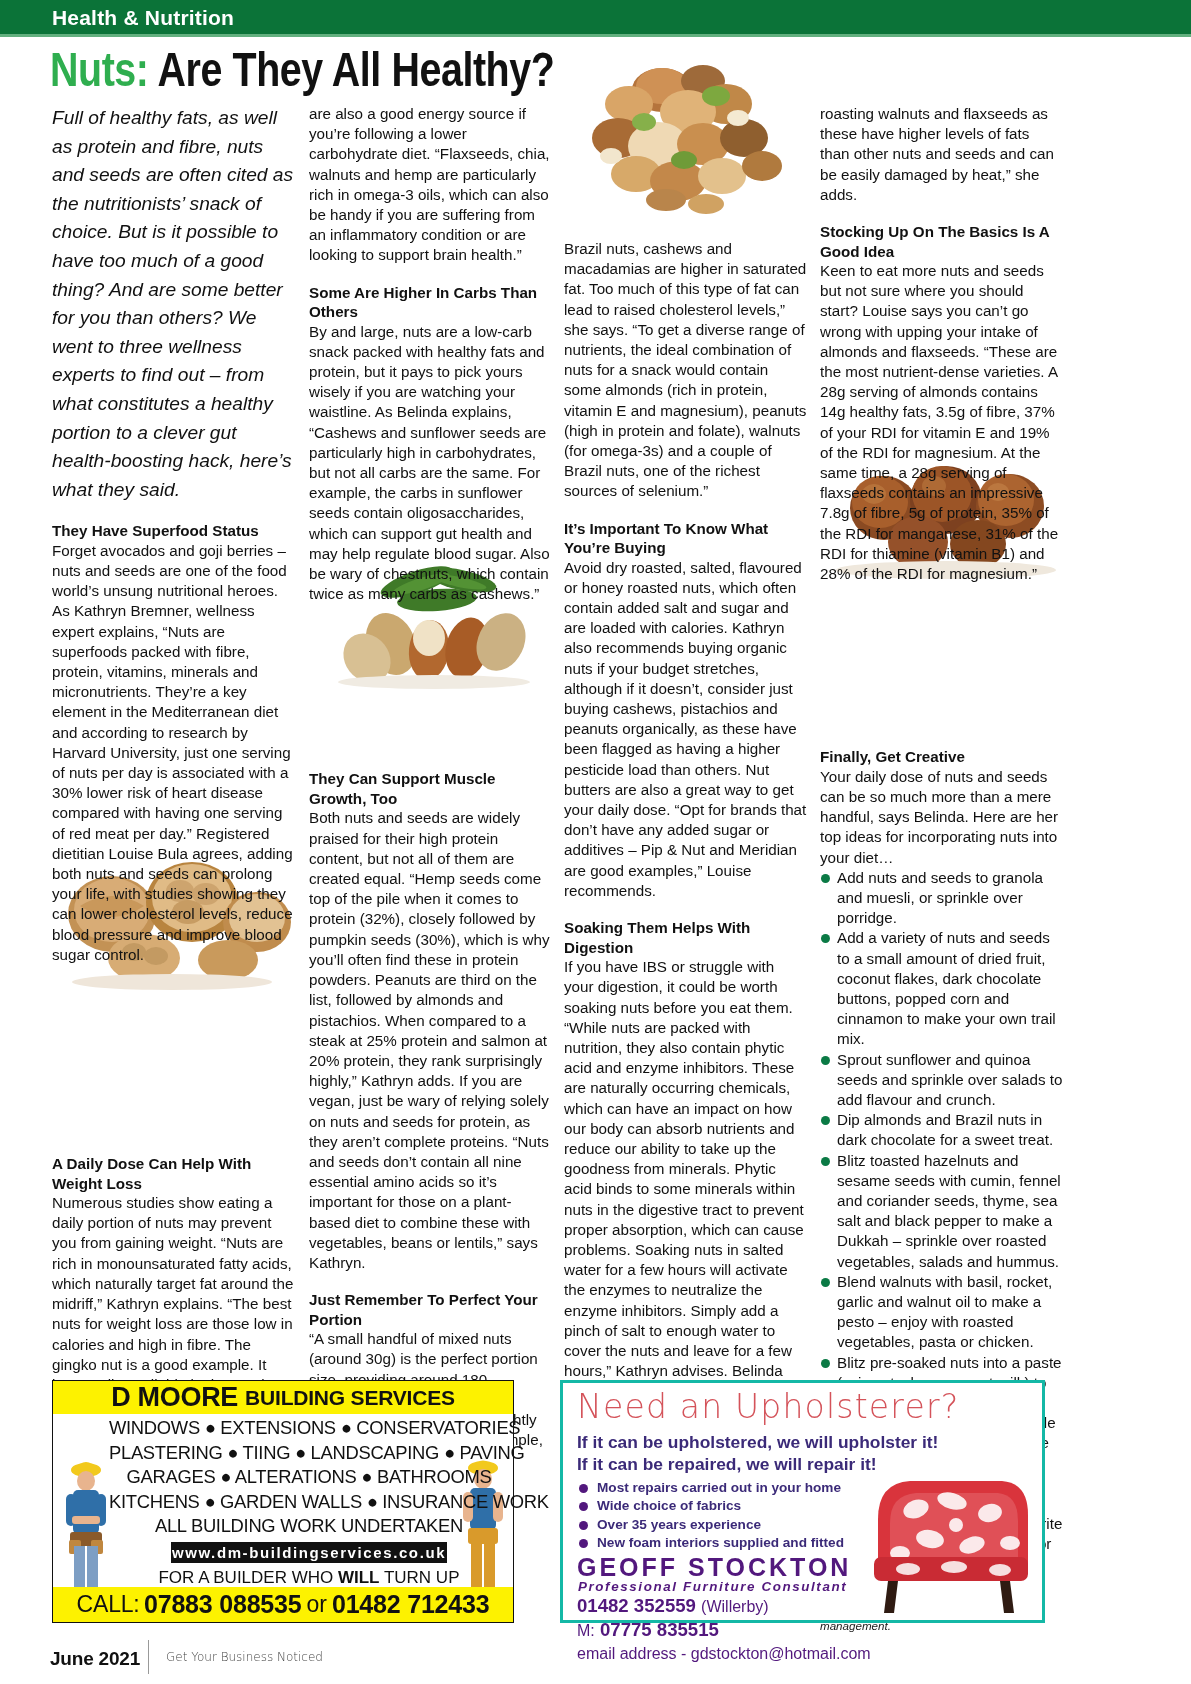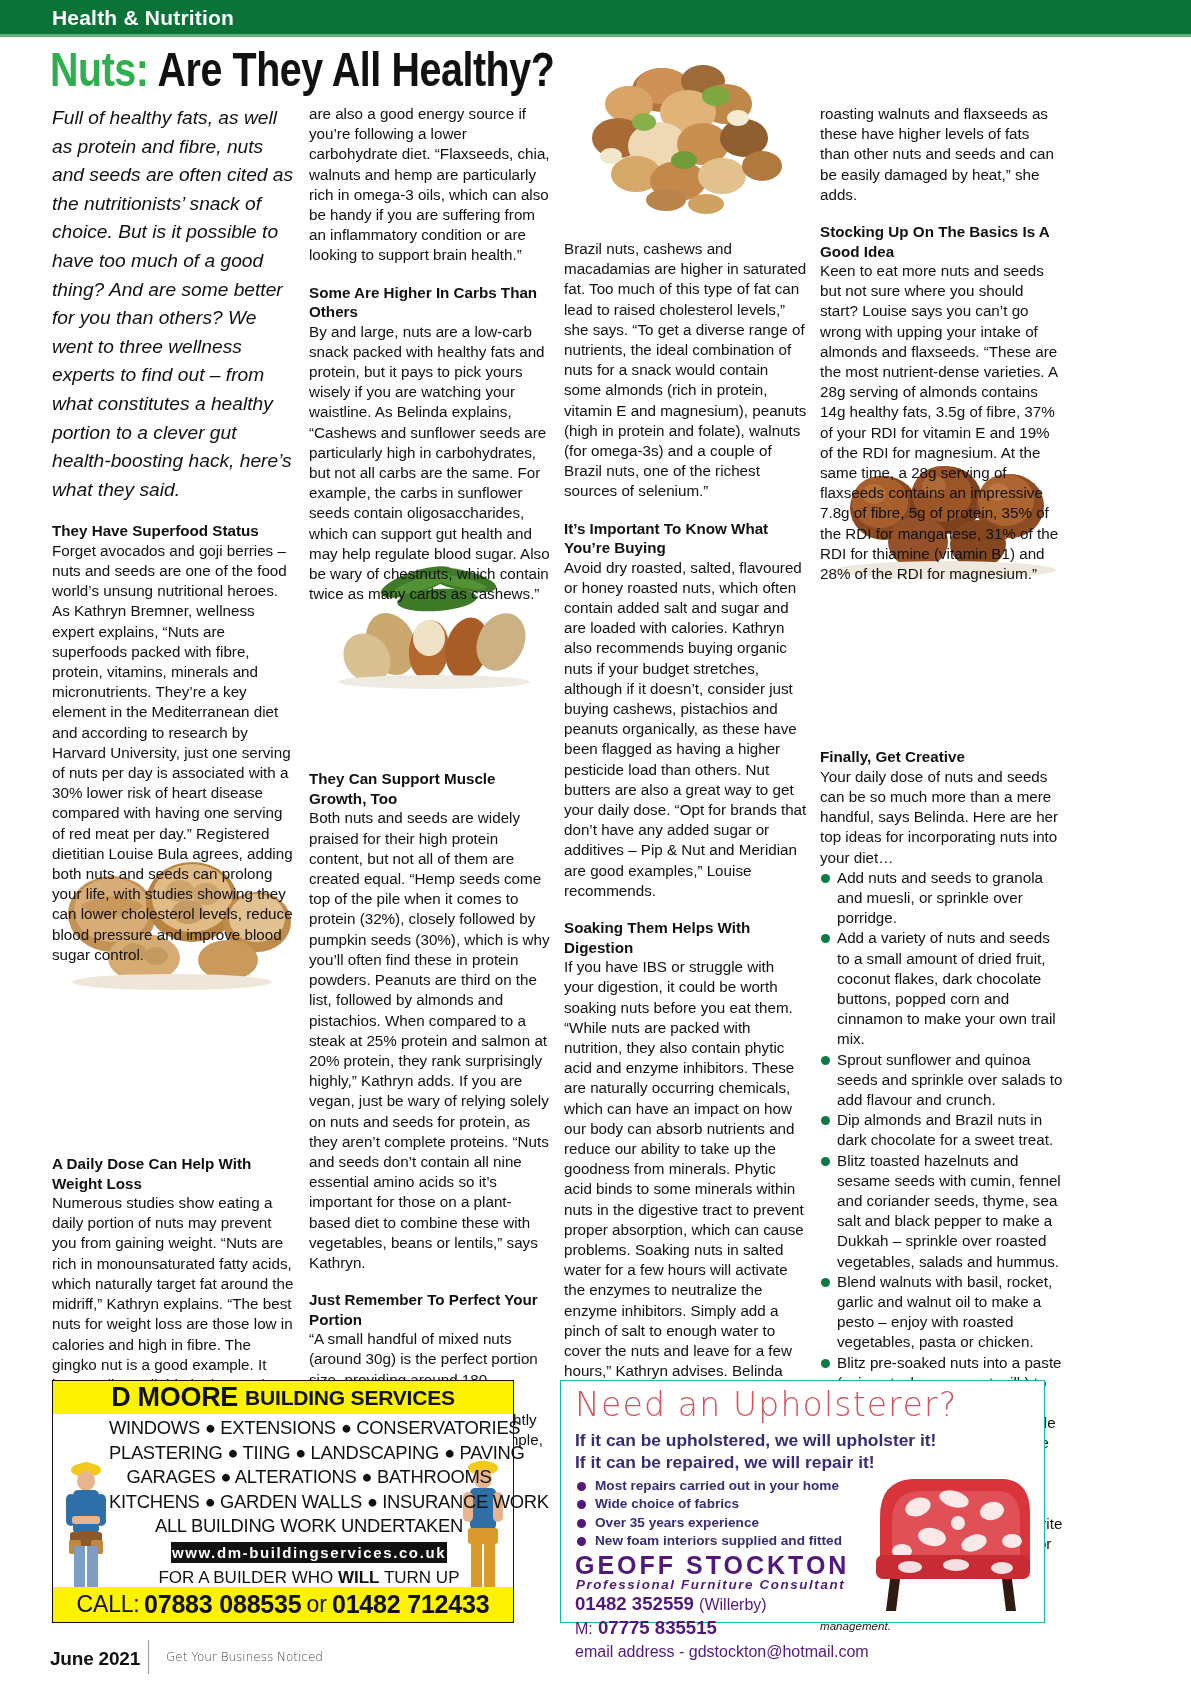--- a/index.html
+++ b/index.html
@@ -136,21 +136,21 @@
   }
   .ad1-bot .lbl { font-size: 23px; color: #111; letter-spacing: -.2px; }
   .ad1-bot .num { font-size: 25px; font-weight: bold; color: #111; letter-spacing: -.2px; }
   .ad1-bot .orr { font-size: 23px; color: #111; margin: 16px 5px; }
   .builder { position: absolute; left: 4px; top: 36px; width: 58px; height: 172px; }
   .builder2 { position: absolute; right: 2px; top: 36px; width: 56px; height: 172px; }
 
   .ad2 {
     position: absolute; left: 560px; top: 1380px;
     width: 485px; height: 243px;
-    background: #ffffff; border: 1px solid #14b8a6;
+    background: #ffffff; border: 3px solid #14b8a6;
   }
   .ad2-title {
     position: absolute; left: 14px; top: 4px;
     font-size: 33px; color: #d4535a; letter-spacing: 1.2px;
     font-family: "DejaVu Sans", sans-serif; font-weight: 300;
     white-space: nowrap;
   }
   .ad2-sub {
     position: absolute; left: 14px; top: 48px;
     font-size: 17.4px; font-weight: bold; color: #3b2a78;

